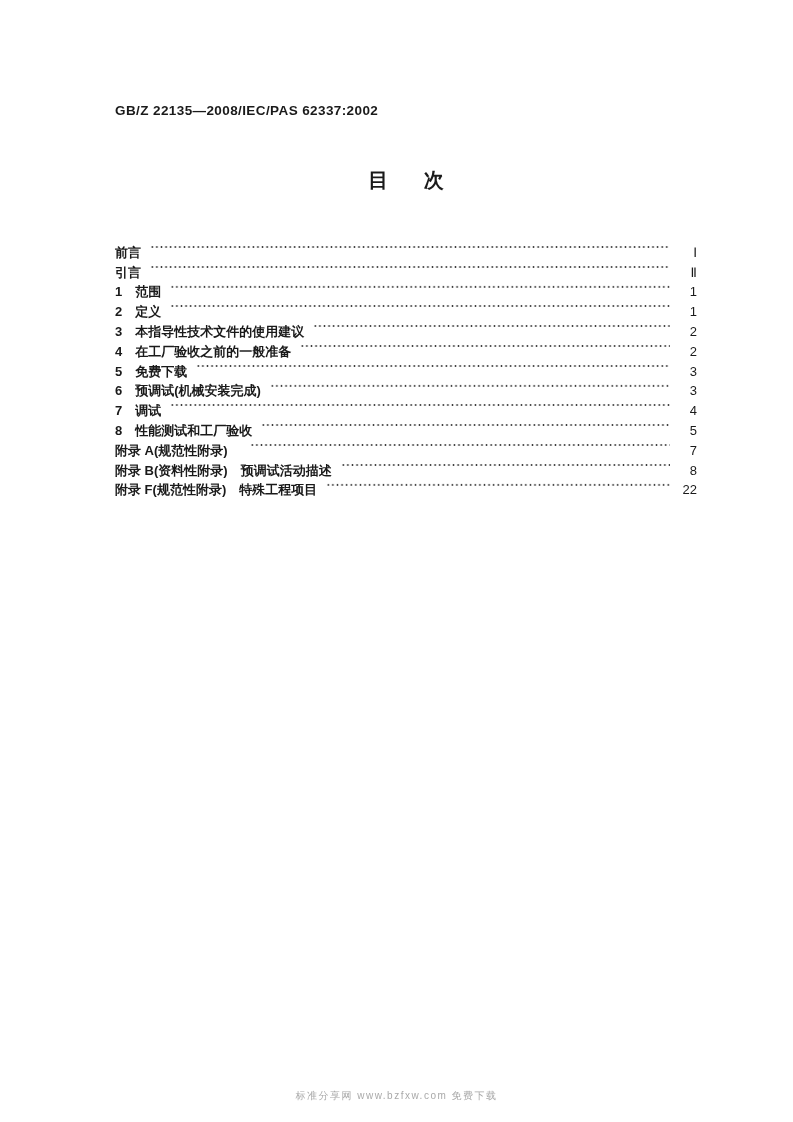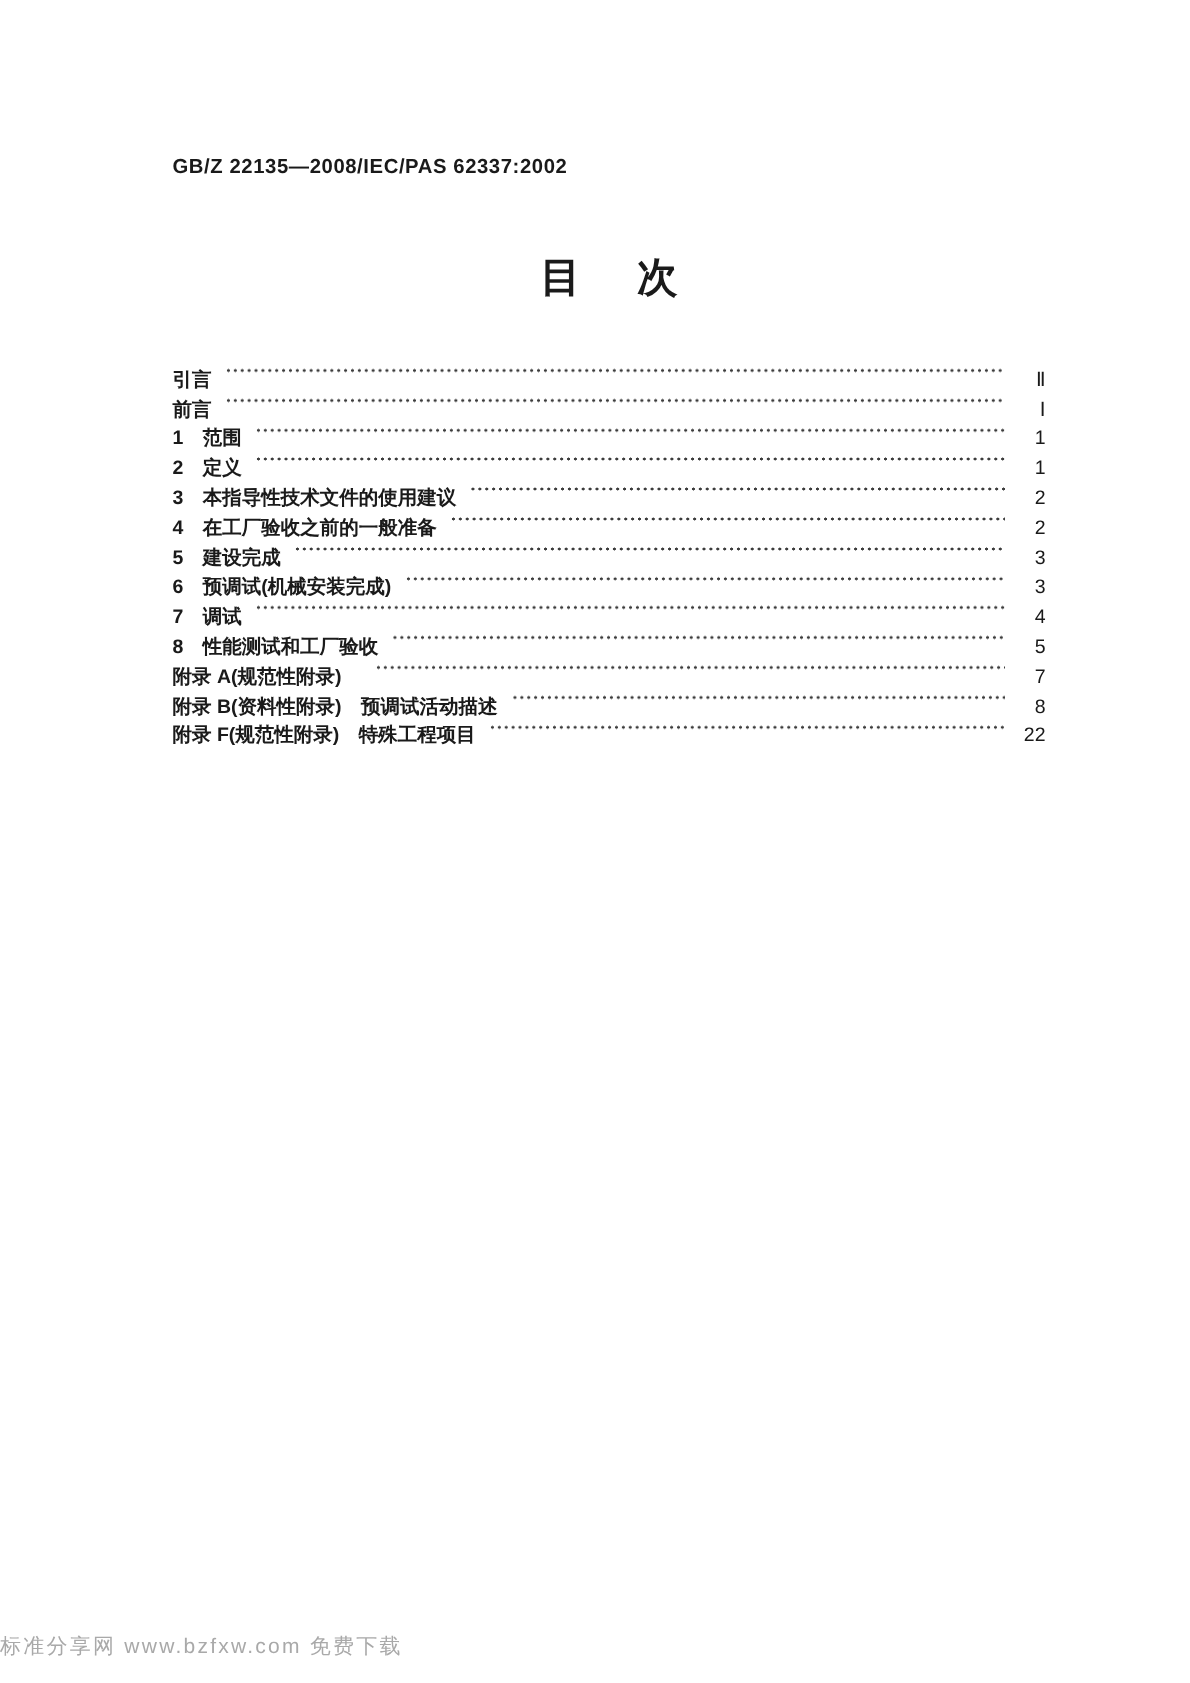--- a/index.html
+++ b/index.html
@@ -25,21 +25,21 @@
     letter-spacing: 0.4px;
     white-space: pre;
   }
   .doc-title {
     position: absolute;
     left: 115px;
     top: 167px;
     width: 582px;
     margin: 0;
     text-align: center;
-    font-size: 27px;
+    font-size: 20px;
     font-weight: bold;
     word-spacing: 30px;
     white-space: pre;
   }
   .toc {
     position: absolute;
     left: 115px;
     top: 237px;
     width: 582px;
   }
@@ -77,49 +77,49 @@
     min-width: 20px;
     text-align: right;
     font-size: 13px;
     white-space: pre;
   }
   .footer {
     position: absolute;
     left: 0;
     top: 1089px;
     width: 793px;
-    text-align: left;
-    font-size: 14px;
+    text-align: center;
+    font-size: 10px;
     color: #a9a9a9;
     letter-spacing: 1.5px;
     white-space: pre;
   }
 </style>
 </head>
 <body>
 
 <div class="page">
 
   <div class="std-header">GB/Z 22135—2008/IEC/PAS 62337:2002</div>
 
   <h1 class="doc-title">目 次</h1>
 
   <div class="toc" id="toc">
   <div class="row">
 
+    <span class="t">前言</span>
+    <span class="leader"></span>
+    <span class="pg">Ⅰ</span>
+  </div>
+
+  <div class="row">
+
     <span class="t">引言</span>
     <span class="leader"></span>
     <span class="pg">Ⅱ</span>
-  </div>
-
-  <div class="row">
-
-    <span class="t">前言</span>
-    <span class="leader"></span>
-    <span class="pg">Ⅰ</span>
   </div>
 
   <div class="row">
     <span class="no">1</span>
     <span class="t">范围</span>
     <span class="leader"></span>
     <span class="pg">1</span>
   </div>
 
   <div class="row">
@@ -138,21 +138,21 @@
 
   <div class="row">
     <span class="no">4</span>
     <span class="t">在工厂验收之前的一般准备</span>
     <span class="leader"></span>
     <span class="pg">2</span>
   </div>
 
   <div class="row">
     <span class="no">5</span>
-    <span class="t">建设完成</span>
+    <span class="t">免费下载</span>
     <span class="leader"></span>
     <span class="pg">3</span>
   </div>
 
   <div class="row">
     <span class="no">6</span>
     <span class="t">预调试(机械安装完成)</span>
     <span class="leader"></span>
     <span class="pg">3</span>
   </div>

